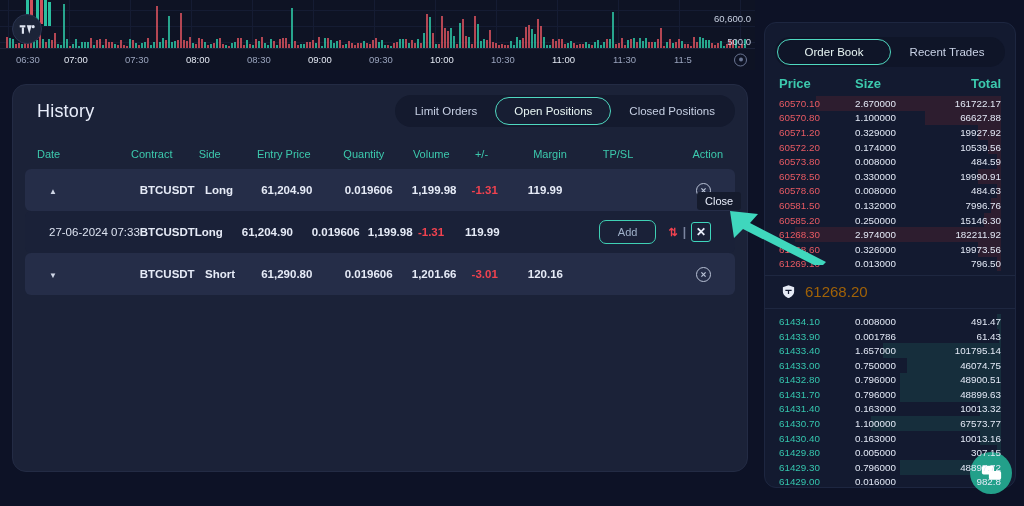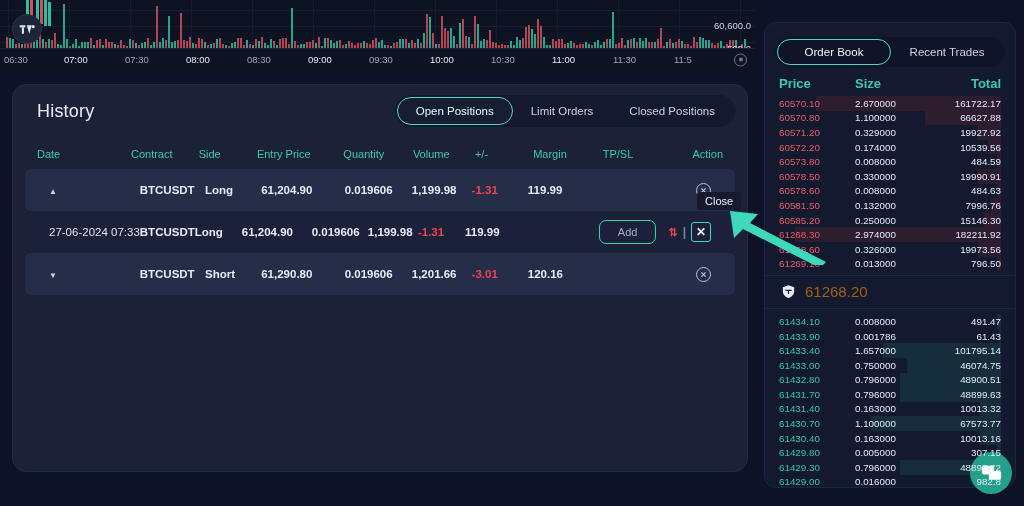--- a/index.html
+++ b/index.html
@@ -34,21 +34,21 @@
     display: flex; align-items: center;
   }
   .time-label { position: absolute; font-size: 9.5px; color: #9aa4bd; white-space: nowrap; }
   .time-label.major { color: #e3e8f2; font-weight: normal; }
   .axis-gear {
     position: absolute; right: 8px; top: 50%; transform: translateY(-50%);
     width: 13px; height: 13px; border-radius: 50%;
     border: 1px solid #6a7592; display:flex; align-items:center; justify-content:center;
   }
   .axis-gear i { width: 4px; height: 4px; border-radius: 50%; background: #6a7592; display:block; }
-  .price-scale { position: absolute; right: 0; top: 12px; width: 70px; height: 48px; }
+  .price-scale { position: absolute; right: 0; top: 5px; width: 70px; height: 48px; }
   .price-lbl { position: absolute; right: 4px; font-size: 9.5px; color: #c9d1e2; white-space: nowrap; }
   .price-badge {
     position: absolute; right: 38px; top: 30px; background: #3fd7bd; color: #0b1020;
     font-size: 9.5px; font-weight: bold; padding: 2px 8px; border-radius: 2px; margin-top: 20px;
   }
 
   
   .history-panel {
     position: absolute; left: 12px; top: 84px; width: 736px; height: 388px;
     background: #1b2238; border-radius: 14px; border: 1px solid #232b44;
@@ -452,41 +452,41 @@
     <div class="price-scale" id="price-scale">
         <div class="price-lbl" style="top: 8px;">60,600.0</div>
         <div class="price-lbl" style="top: 31px;">500.0</div>
       </div>
     <div class="price-badge">33</div>
 
     <div class="chart-axis" id="time-axis">
       <div class="axis-gear">
           <i></i>
         </div>
-    <div class="time-label" style="left: 4px;">06:30</div>
+    <div class="time-label" style="left: 16px;">06:30</div>
         <div class="time-label major" style="left: 64px;">07:00</div>
         <div class="time-label" style="left: 125px;">07:30</div>
         <div class="time-label major" style="left: 186px;">08:00</div>
         <div class="time-label" style="left: 247px;">08:30</div>
         <div class="time-label major" style="left: 308px;">09:00</div>
         <div class="time-label" style="left: 369px;">09:30</div>
         <div class="time-label major" style="left: 430px;">10:00</div>
         <div class="time-label" style="left: 491px;">10:30</div>
         <div class="time-label major" style="left: 552px;">11:00</div>
         <div class="time-label" style="left: 613px;">11:30</div>
         <div class="time-label" style="left: 674px;">11:5</div>
       </div>
   </div>
 
   <div class="history-panel">
     <div class="hp-head">
       <div class="hp-title">History</div>
       <div class="tabs" id="history-tabs">
+          <div class="tab">Limit Orders</div>
           <div class="tab active">Open Positions</div>
-          <div class="tab">Limit Orders</div>
           <div class="tab">Closed Positions</div>
         </div>
     </div>
 
     <div class="thead">
       <div class="th c-date">Date</div>
       <div class="th c-contract">Contract</div>
       <div class="th c-side">Side</div>
       <div class="th c-entry">Entry Price</div>
       <div class="th c-qty">Quantity</div>

